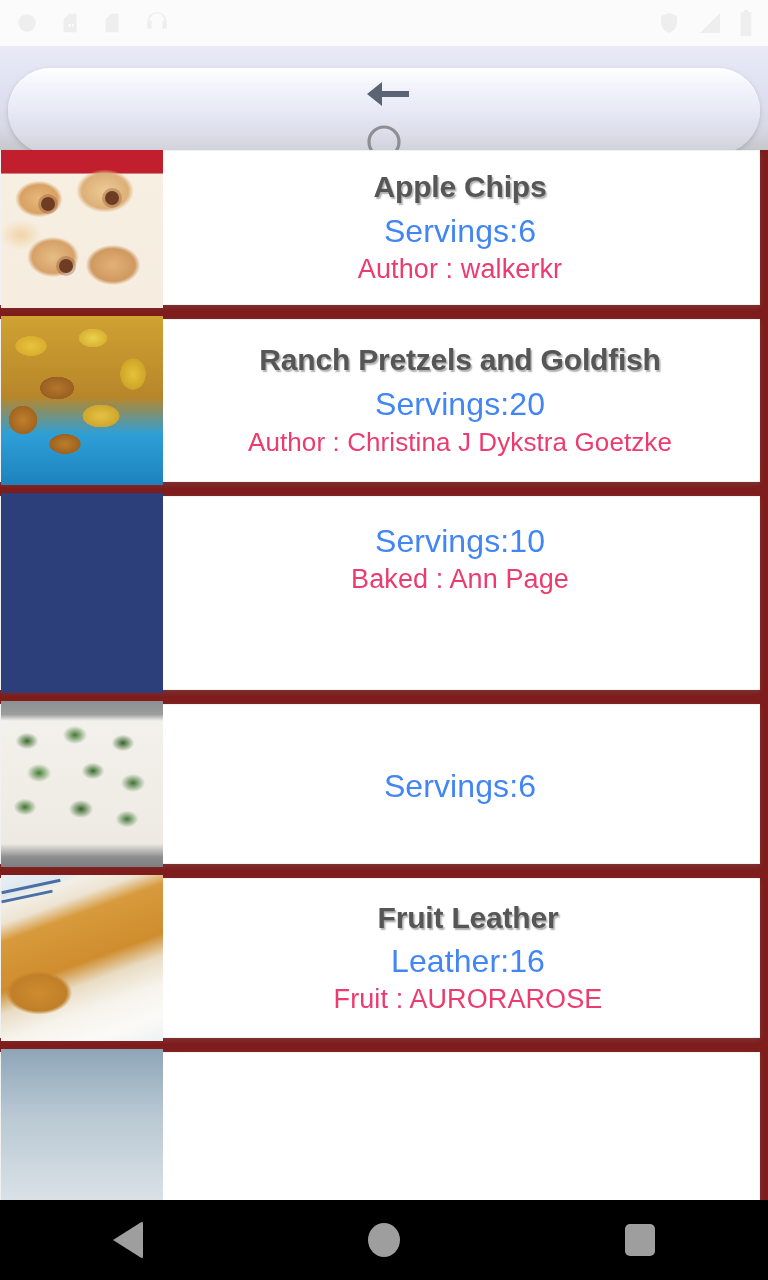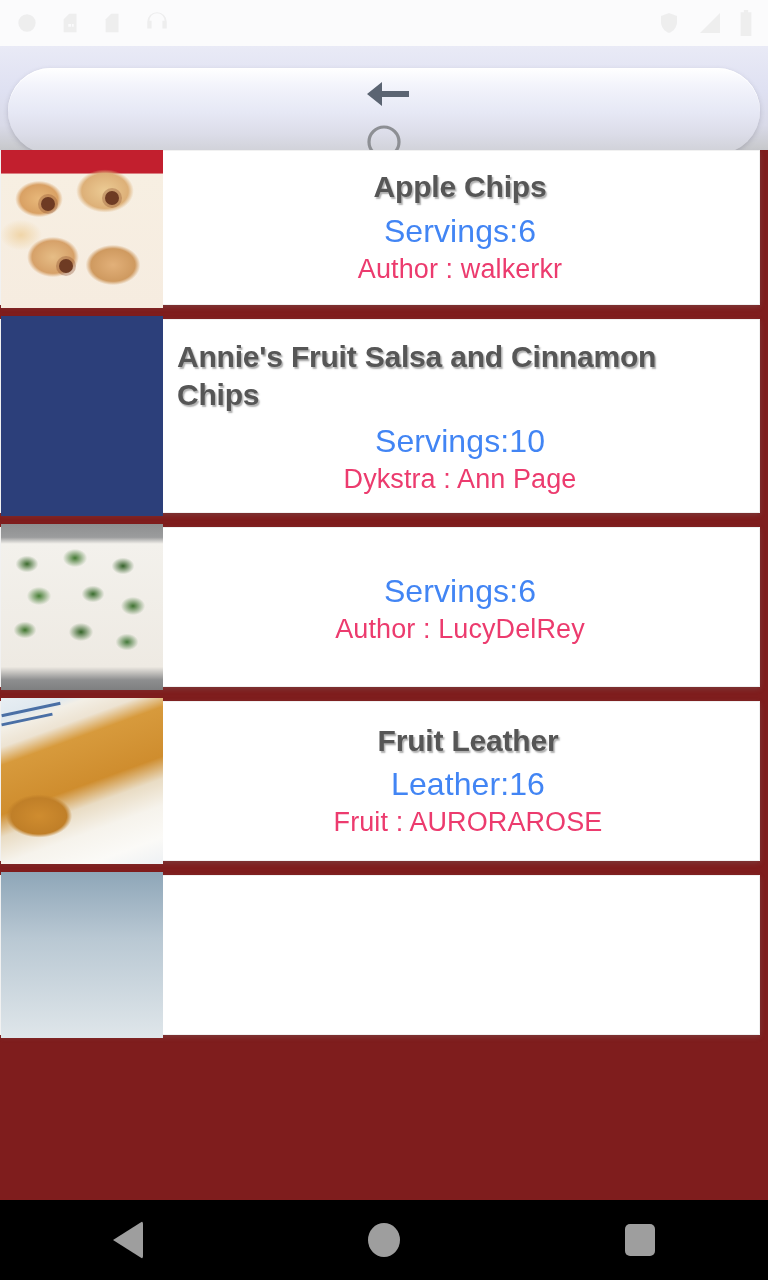--- a/index.html
+++ b/index.html
@@ -282,39 +282,47 @@
         <span class="seed" style="left:58px; top:112px;"></span>
       </div>
     </div>
     <div class="card-body">
       <div class="r-title">Apple Chips</div>
       <div class="r-serv">Servings:6</div>
       <div class="r-auth">Author : walkerkr</div>
     </div>
   </div>
 
+  <div class="card" style="min-height:163px;">
+    <div class="thumb">
+      <div class="art art-pretzel"></div>
+    </div>
+    <div class="card-body">
+      <div class="r-title">Ranch Pretzels and Goldfish</div>
+      <div class="r-serv">Servings:20</div>
+      <div class="r-auth" style="font-size:26px;">Author : Christina J Dykstra Goetzke</div>
+    </div>
+  </div>
 
   <div class="card" style="min-height:194px;">
     <div class="thumb">
       <div class="art art-salsa"></div>
     </div>
     <div class="card-body" style="justify-content:flex-start; padding-top:18px;">
-      <div class="r-title wrap">Annie's Fruit Salsa and Cinnamon Chips</div>
       <div class="r-serv" style="margin-top:8px;">Servings:10</div>
-      <div class="r-auth">Dykstra : Ann Page</div>
+      <div class="r-auth">Baked : Ann Page</div>
     </div>
   </div>
 
   <div class="card" style="min-height:160px;">
     <div class="thumb">
       <div class="art art-kale"></div>
     </div>
     <div class="card-body">
       <div class="r-serv">Servings:6</div>
-      <div class="r-auth">Author : LucyDelRey</div>
     </div>
   </div>
 
   <div class="card" style="min-height:160px;gap:16px;">
     <div class="thumb">
       <div class="art art-leather">
         <span class="stripe"></span>
           <span class="stripe2"></span>
       </div>
     </div>

